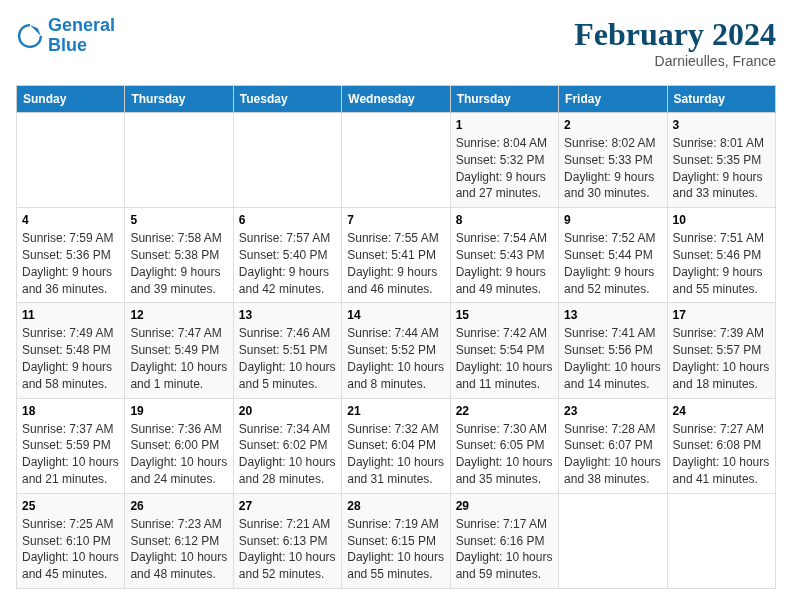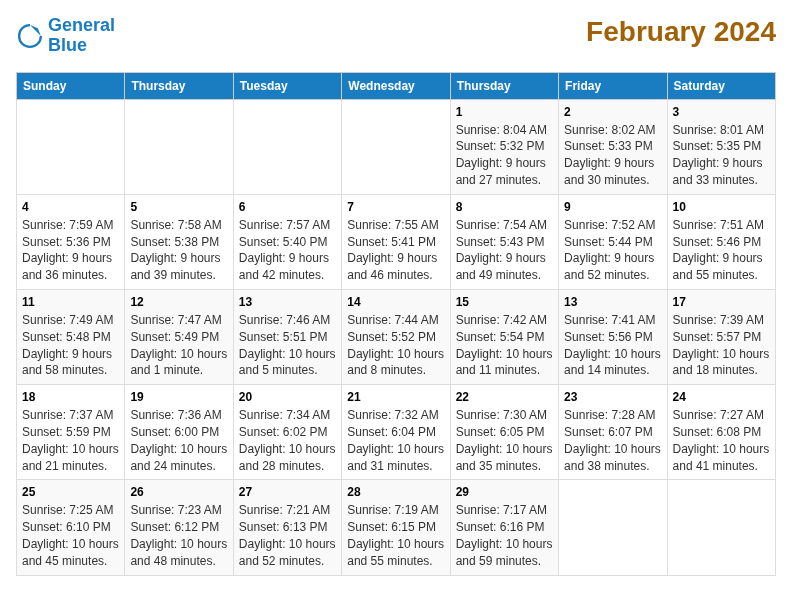--- a/index.html
+++ b/index.html
@@ -31,23 +31,24 @@
       color: #1a7cc1;
     }
     .logo-icon {
       width: 28px;
       height: 28px;
     }
     .title-block {
       text-align: right;
     }
     .main-title {
-      font-size: 28px;
+      font-size: 32px;
       font-weight: bold;
-      color: #a16207;
+      color: #0c4a6e;
+      font-family: Liberation Serif, serif;
     }
     .subtitle {
       font-size: 14px;
       color: #555;
     }
     table {
       width: 100%;
       border-collapse: collapse;
       font-size: 11px;
     }
@@ -99,20 +100,21 @@
     </svg>
     <div>
       <div class="logo-text">
         <span>General</span><br>
         <span style="color:#1a7cc1;">Blue</span>
       </div>
     </div>
   </div>
   <div class="title-block">
     <div class="main-title">February 2024</div>
+    <div class="subtitle">Darnieulles, France</div>
   </div>
 </div>
 
 <table>
   <thead>
     <tr>
     <th>Sunday</th>
         <th>Thursday</th>
         <th>Tuesday</th>
         <th>Wednesday</th>

